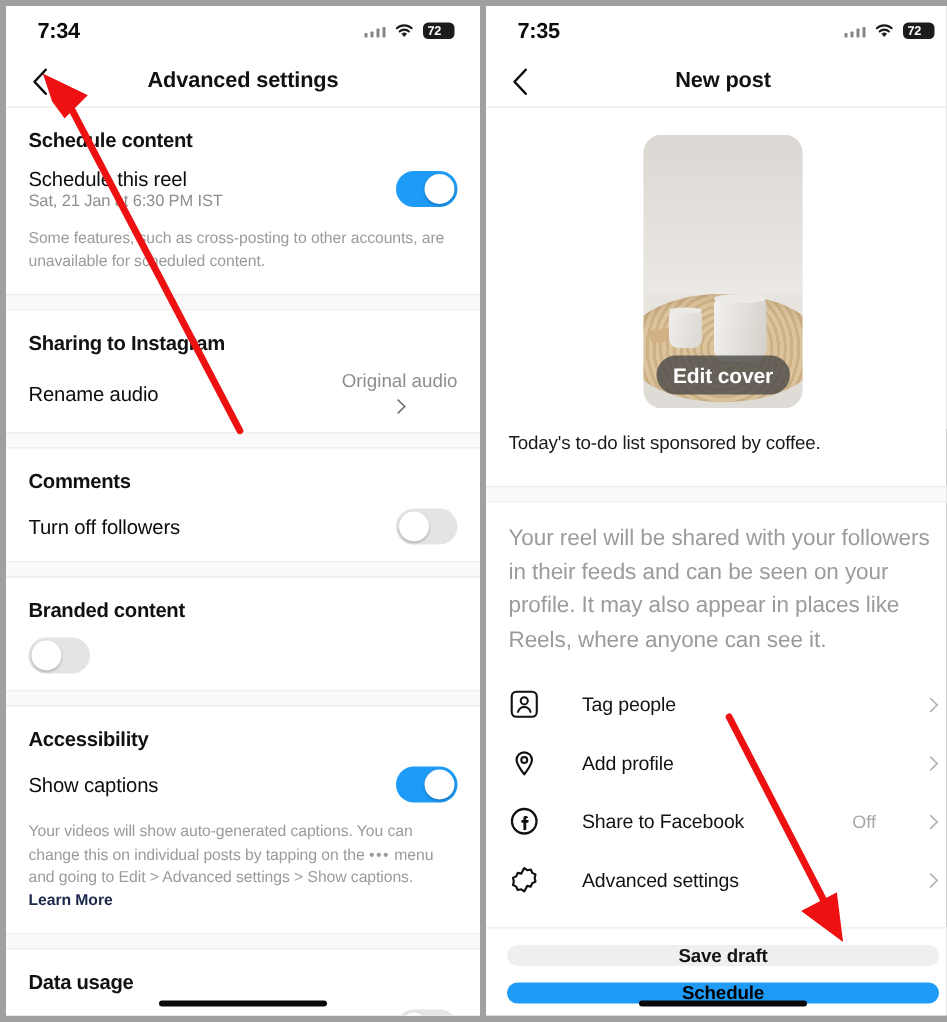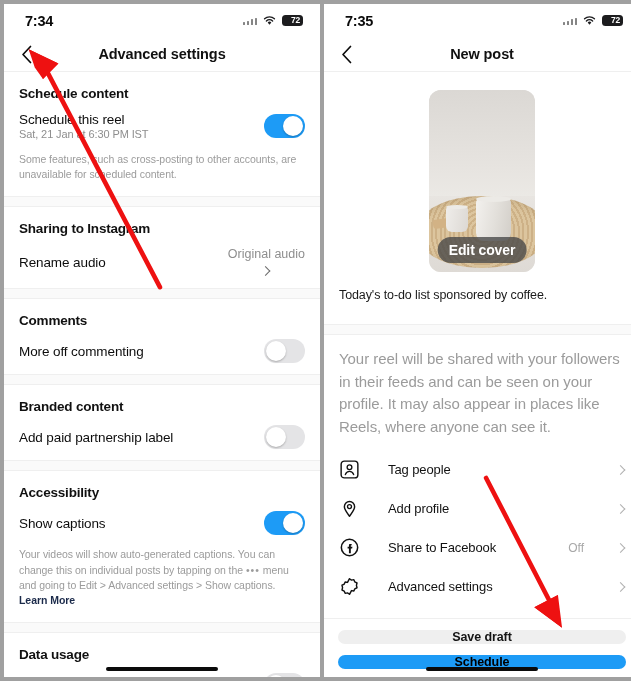--- a/index.html
+++ b/index.html
@@ -74,21 +74,21 @@
   .wifi svg { display:block; }
   .battery {
     background: #1c1c1e;
     color: #ffffff;
     font-size: 8.5px;
     font-weight: bold;
     border-radius: 3.5px;
     padding: 1.5px 3px;
     line-height: 1;
     min-width: 15px;
-    text-align: right;
+    text-align: left;
     letter-spacing: -0.2px;
   }
 
   
   .navbar {
     height: 34px;
     display: flex;
     align-items: center;
     position: relative;
     border-bottom: 1px solid #efefef;
@@ -458,35 +458,32 @@
             <span class="chev dark"></span>
           </div>
         </div>
       </div>
       <div class="section-gap"></div>
 
       <div>
         <div class="sec-head">Comments</div>
         <div class="row">
           <div class="row-left">
-            <div class="row-title">More off commenting</div>
+            <div class="row-title">Turn off followers</div>
           </div>
           <div class="toggle">
               <span class="knob"></span>
             </div>
         </div>
       </div>
       <div class="section-gap"></div>
 
       <div>
         <div class="sec-head">Branded content</div>
         <div class="row">
-          <div class="row-left">
-            <div class="row-title">Add paid partnership label</div>
-          </div>
           <div class="toggle">
               <span class="knob"></span>
             </div>
         </div>
       </div>
       <div class="section-gap"></div>
 
       <div>
         <div class="sec-head">Accessibility</div>
         <div class="row">

